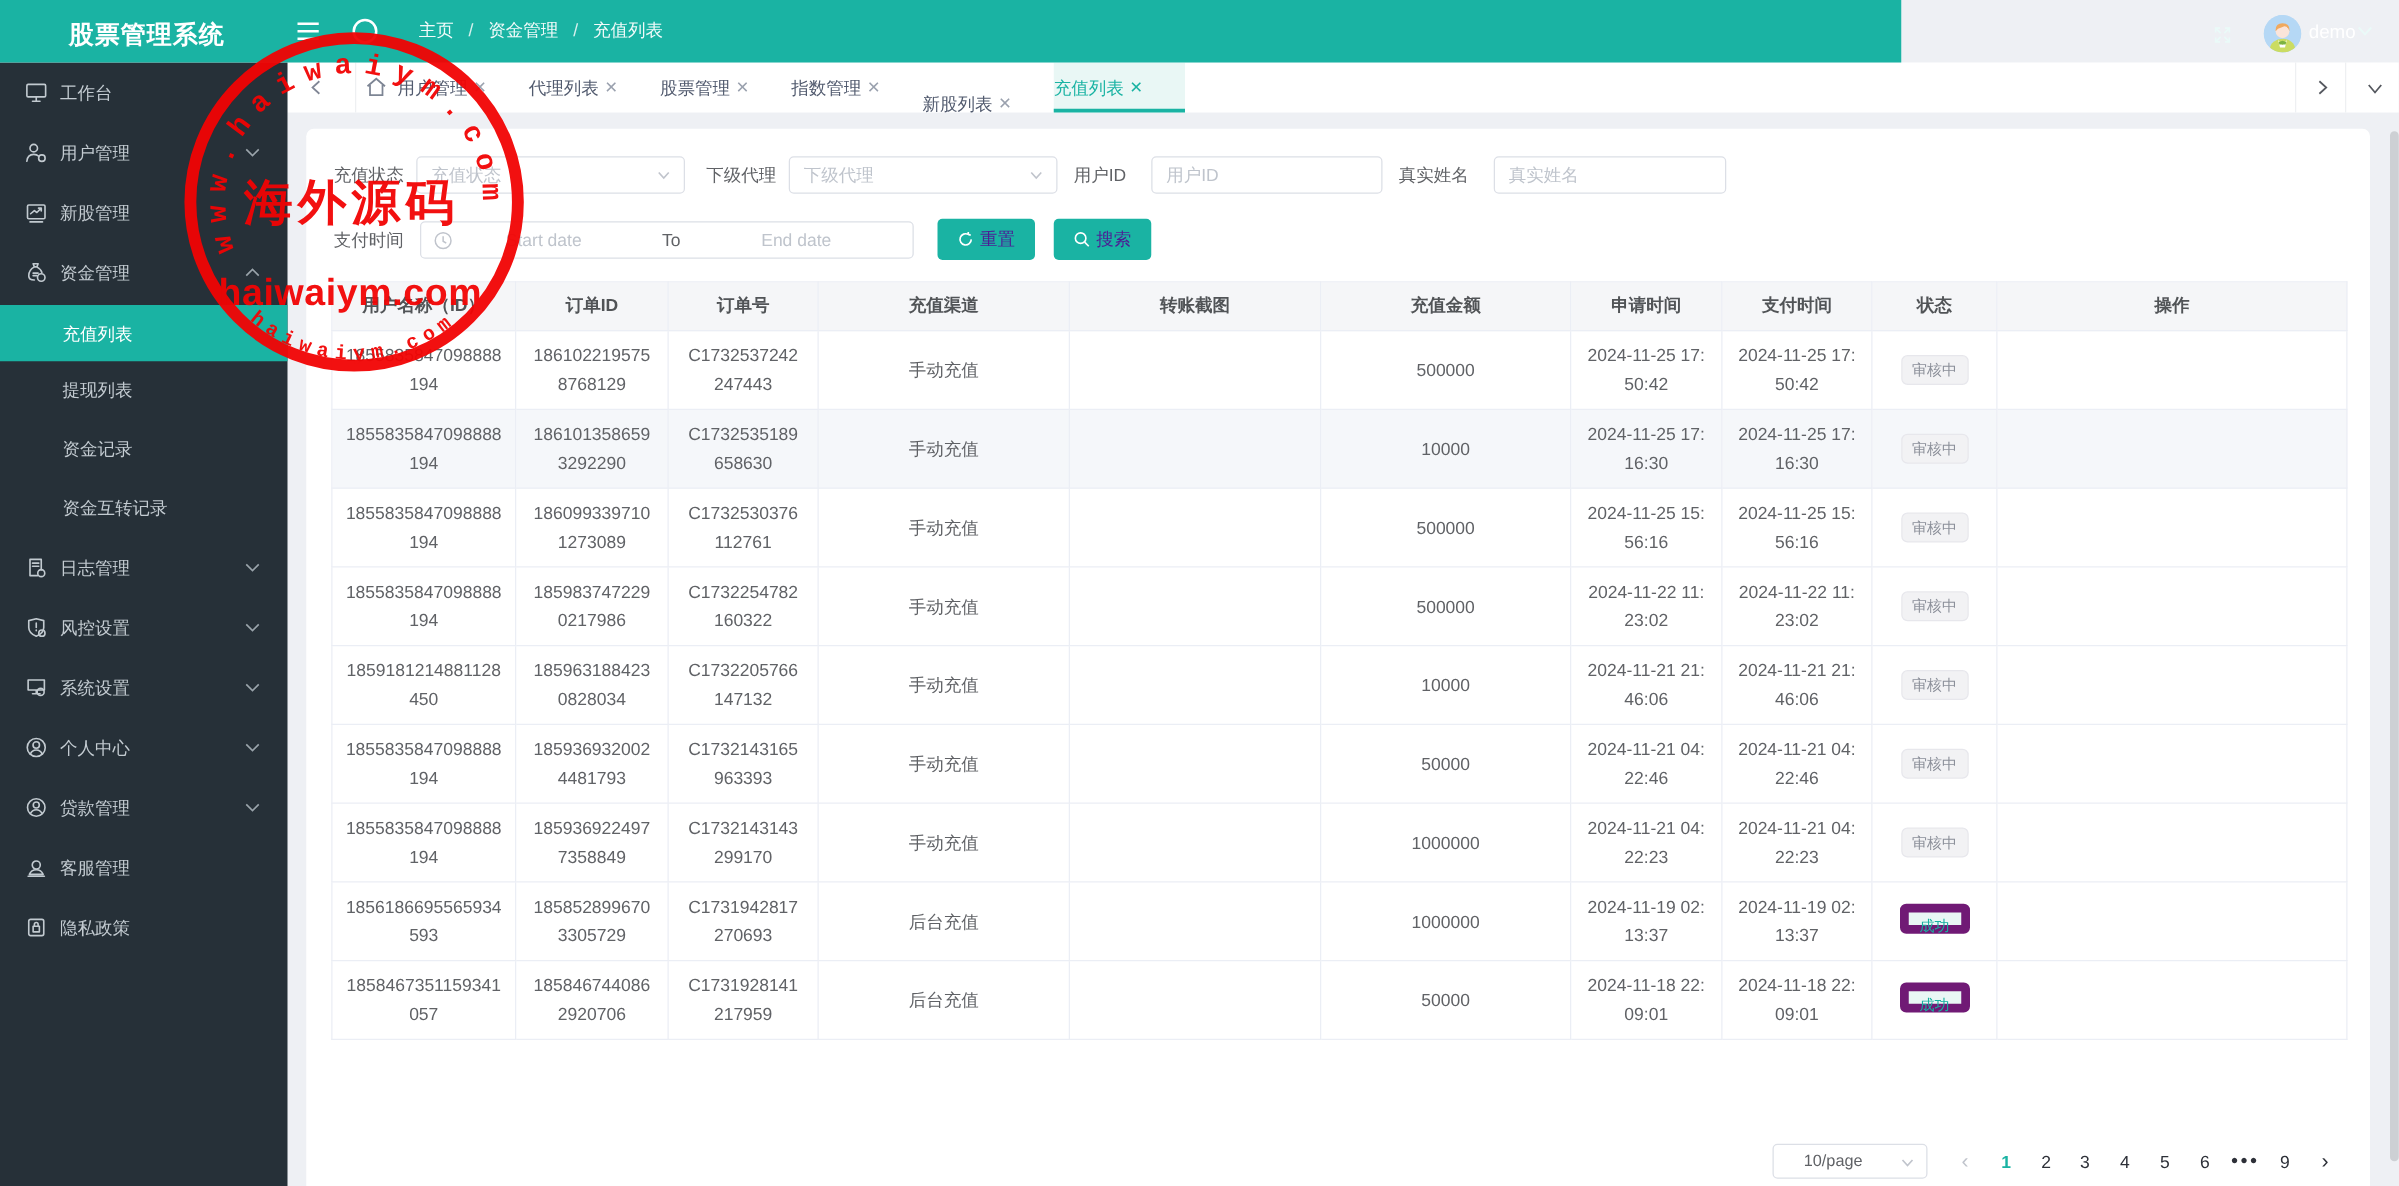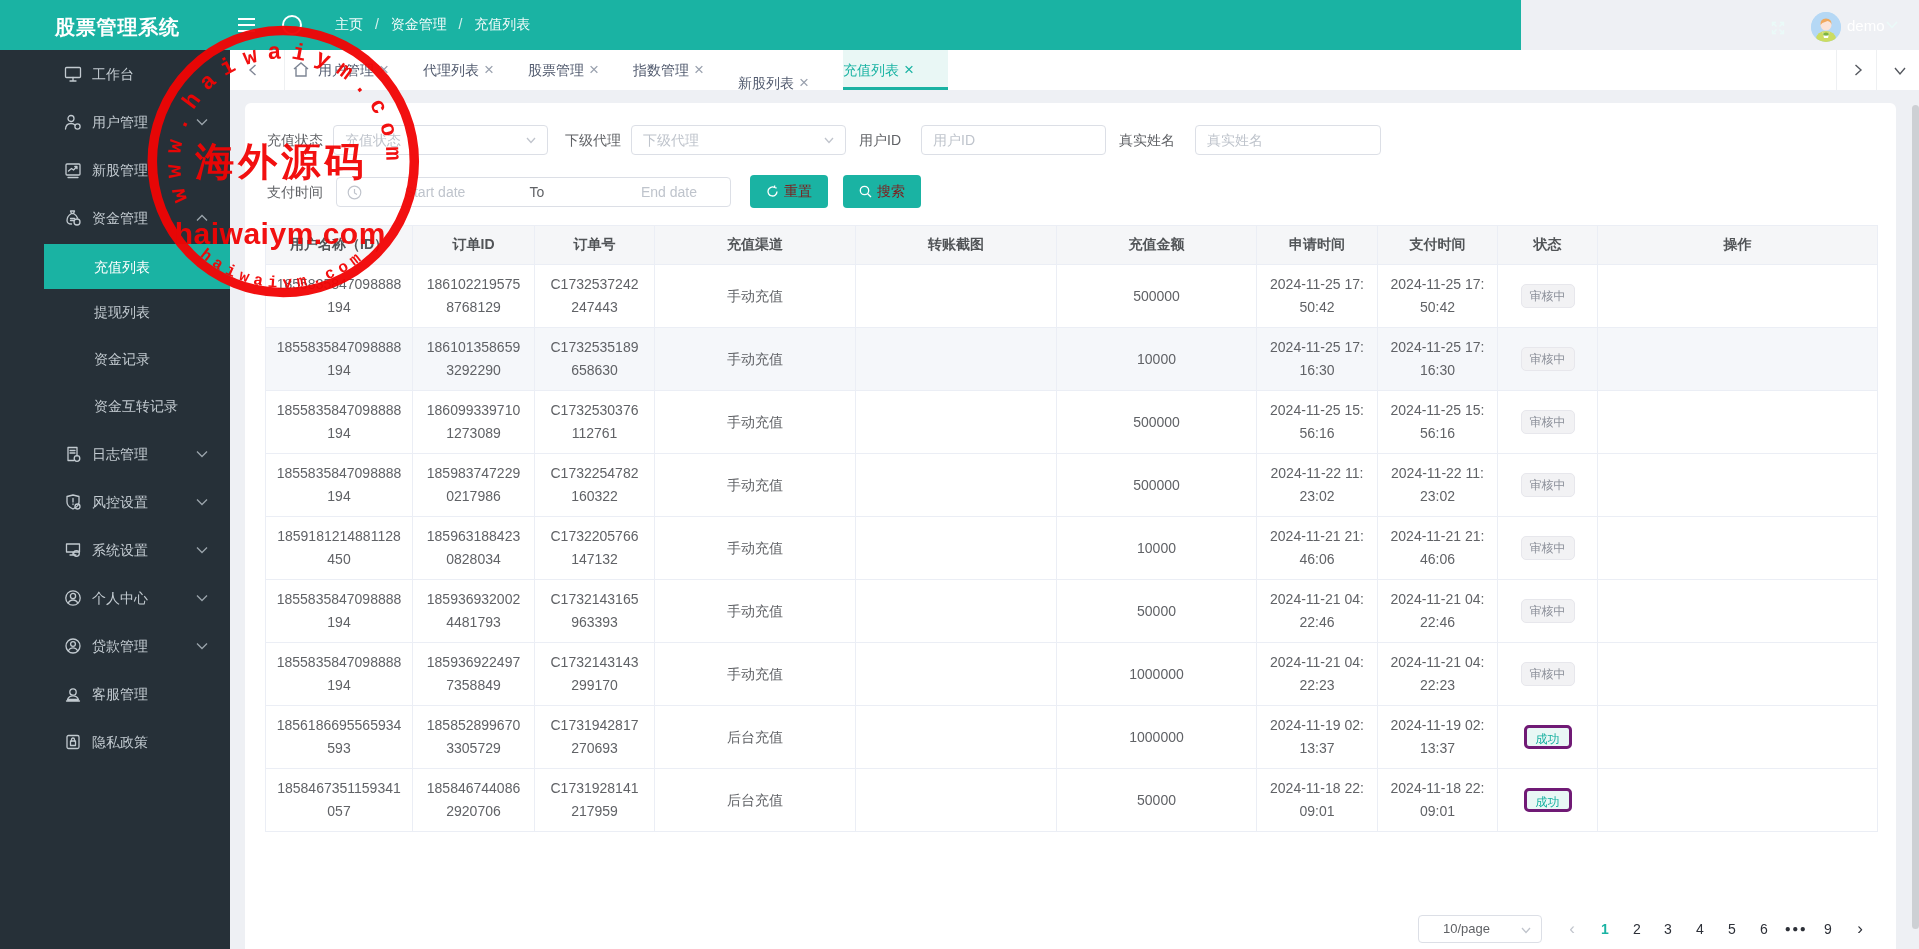--- a/index.html
+++ b/index.html
@@ -13,21 +13,21 @@
 #crumb .sep { color:#d8f1ee; margin:0 8px; }
 #hamb { position:absolute; left:238px; top:18px; width:17px; height:14px; }
 #hamb div { height:2px; background:#fff; margin-bottom:4px; }
 #circ { position:absolute; left:282px; top:15px; width:20px; height:20px; border:2px solid #fff; border-radius:50%; }
 #fsicon { position:absolute; left:1770px; top:20px; }
 #avatar { position:absolute; left:1811px; top:12px; width:30px; height:30px; border-radius:50%; background:#b5d8f5; overflow:hidden; }
 #demo { position:absolute; left:1847px; top:17px; color:#fff; font-size:15px; }
 #demo-caret { position:absolute; left:1886px; top:21px; }
 
 
-#sidebar { position:absolute; left:0; top:50px; width:230px; height:899px; background:#263038; z-index:4;padding-left:44px; }
+#sidebar { position:absolute; left:0; top:50px; width:230px; height:899px; background:#263038; z-index:4; }
 .mi { position:relative; height:48px; color:#c3cbd1; font-size:14px; }
 .mi .txt { position:absolute; left:48px; top:0; line-height:48px; }
 .mi .ico { position:absolute; left:20px; top:15px; width:18px; height:18px; }
 .mi .chev { position:absolute; right:22px; top:20px; }
 .smi { position:relative; height:47px; color:#c3cbd1; font-size:14px; }
 .smi .txt { position:absolute; left:50px; top:0; line-height:47px; }
 .smi.active { background:#1ab3a3; color:#fff; height:45px; margin:2px 0 0 0; }
 
 
 #tabbar { position:absolute; left:230px; top:50px; width:1689px; height:40px; background:#fff; z-index:3; }
@@ -39,34 +39,34 @@
 #tb-div1 { position:absolute; left:54px; top:0; width:1px; height:40px; background:#eef0f2; }
 #tb-div2 { position:absolute; left:1606px; top:0; width:1px; height:40px; background:#eef0f2; }
 #tb-div3 { position:absolute; left:1646px; top:0; width:1px; height:40px; background:#eef0f2; }
 
 
 #card { position:absolute; left:245px; top:103px; width:1651px; height:880px; background:#fff; border-radius:6px; z-index:2; }
 .flabel { position:absolute; font-size:14px; color:#606266; line-height:30px; height:30px; }
 .finput { position:absolute; height:30px; border:1px solid #dcdfe6; border-radius:4px; background:#fff;
   font-size:14px; color:#bfc4cc; line-height:28px; padding-left:11px; }
 .selarrow { position:absolute; right:10px; top:8px; }
-.btn { position:absolute; height:33px; background:#1ab3a3; border-radius:4px; color:#7f1d1d; font-size:14px;
+.btn { position:absolute; height:33px; background:#1ab3a3; border-radius:4px; color:#4c1d95; font-size:14px;
   line-height:33px; text-align:center; }
 
 
 #tbl { position:absolute; left:20px; top:122px; width:1612px; border-collapse:collapse; table-layout:fixed;
   font-size:14px; color:#606266; }
 #tbl th { background:#f5f6f8; color:#515457; font-weight:bold; height:39px; border:1px solid #ebeef5;
   text-align:center; padding:0; }
 #tbl td { border:1px solid #ebeef5; text-align:center; height:63px; padding:0; line-height:23px; }
 #tbl tr.hov td { background:#f5f7fa; }
 .tag-gray { display:inline-block; height:24px; line-height:22px; padding:0 8px; background:#f2f2f4;
   border:1px solid #e7e7ec; border-radius:5px; color:#8b8f99; font-size:12px; }
 .tag-green { display:inline-block; height:24px; line-height:22px; padding:0 9px; background:#e9f7f5;
-  border:3px solid #701a75; border-radius:5px; color:#17b0a0; font-size:12px; }
+  border:7px solid #701a75; border-radius:5px; color:#17b0a0; font-size:12px; }
 
 
 #pager { position:absolute; left:0; top:806px; width:1651px; height:40px; }
 .pnum { position:absolute; top:0; width:28px; height:40px; line-height:40px; text-align:center;
   font-size:14px; color:#2d3038; }
 .pnum.on { color:#1ab3a3; font-weight:bold; }
 #psel { position:absolute; left:1173px; top:6px; width:124px; height:28px; border:1px solid #dcdfe6;
   border-radius:4px; font-size:13px; color:#606266; line-height:26px; padding-left:24px; }
 
 
@@ -280,21 +280,21 @@
   <div class="finput" style="left:950px;top:22px;width:186px;">真实姓名</div>
 
   <div class="flabel" style="left:22px;top:74px;">支付时间</div>
   <div class="finput" style="left:91px;top:74px;width:395px;padding-left:0;">
     <svg style="position:absolute;left:10px;top:7px" width="15" height="15" viewBox="0 0 15 15">
       <circle cx="7.5" cy="7.5" r="6.3" stroke="#c0c4cc" stroke-width="1.2" fill="none"></circle>
       <path d="M7.5 4 V8 L10 9.5" stroke="#c0c4cc" stroke-width="1.2" fill="none"></path>
     </svg>
     <span style="position:absolute;left:28px;top:0;width:140px;text-align:center;">Start date</span>
     <span style="position:absolute;left:185px;top:0;width:30px;text-align:center;color:#606266;">To</span>
-    <span style="position:absolute;left:240px;top:0;width:120px;text-align:right;">End date</span>
+    <span style="position:absolute;left:240px;top:0;width:120px;text-align:center;">End date</span>
   </div>
   <div class="btn" style="left:505px;top:72px;width:78px;">
     <svg width="13" height="13" viewBox="0 0 13 13" style="vertical-align:-2px;margin-right:5px">
       <path d="M11 6.5 A4.5 4.5 0 1 1 8.6 2.5 M8.6 2.5 L8.6 0.5 M8.6 2.5 L10.6 3.2" stroke="#fff" stroke-width="1.3" fill="none"></path>
     </svg>重置</div>
   <div class="btn" style="left:598px;top:72px;width:78px;">
     <svg width="13" height="13" viewBox="0 0 13 13" style="vertical-align:-2px;margin-right:5px">
       <circle cx="5.5" cy="5.5" r="4.2" stroke="#fff" stroke-width="1.3" fill="none"></circle>
       <path d="M8.7 8.7 L12 12" stroke="#fff" stroke-width="1.3"></path>
     </svg>搜索</div>

